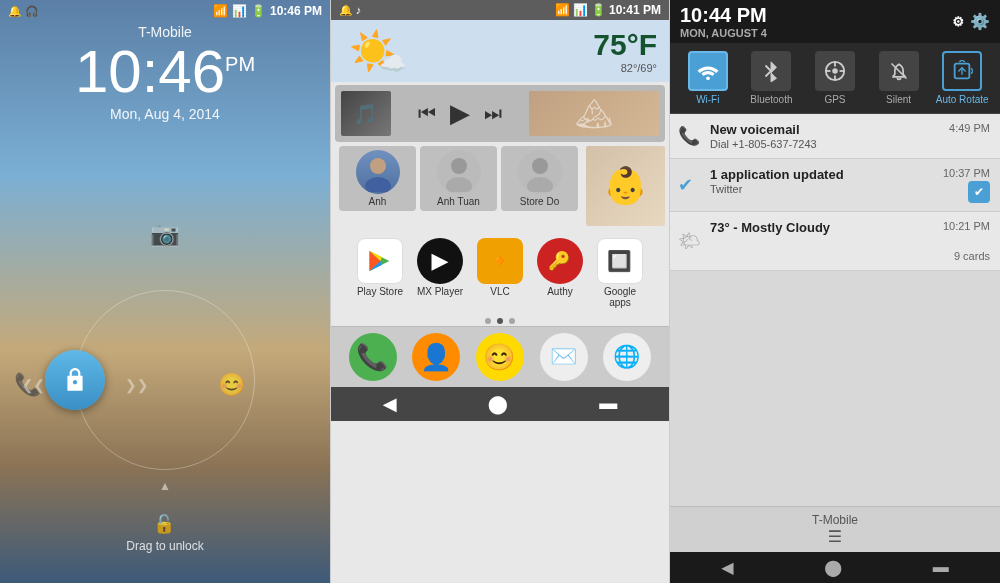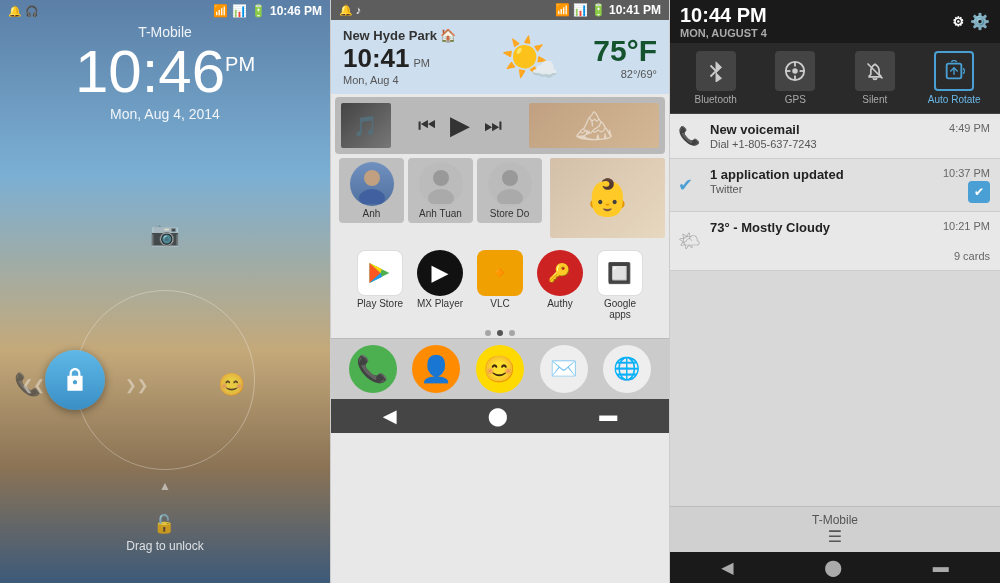--- a/index.html
+++ b/index.html
@@ -166,21 +166,21 @@
       margin: 4px;
       margin-top: 0;
     }
     .contact-item {
       display: flex;
       flex-direction: column;
       align-items: center;
       background: rgba(180,180,180,0.8);
       border-radius: 4px;
       padding: 4px;
-      width: 65px;
+      width: 77px;
     }
     .contact-avatar {
       width: 44px;
       height: 44px;
       border-radius: 50%;
       background: #aaa;
       overflow: hidden;
       display: flex;
       align-items: center;
       justify-content: center;
@@ -407,31 +407,20 @@
     </div>
     <div class="status-right-home">
       <span>📶</span>
       <span>📊</span>
       <span>🔋</span>
       <span>10:41 PM</span>
     </div>
   </div>
 
   <div class="weather-widget">
-    <div class="weather-left">
-      <div class="location">
-        <span>New Hyde Park</span>
-        <span>🏠</span>
-      </div>
-      <div class="time-row">
-        <span class="wtime">10:41</span>
-        <span class="wampm">PM</span>
-      </div>
-      <div class="wdate">Mon, Aug 4</div>
-    </div>
     <div style="position:relative;font-size:38px;margin:0 6px;">
       <span>☀️</span>
       <span style="position:absolute;bottom:-4px;right:-10px;font-size:22px;">☁️</span>
     </div>
     <div class="weather-right">
       <div class="temp">75°F</div>
       <div class="hilo">82°/69°</div>
     </div>
   </div>
 
@@ -559,20 +548,30 @@
       <div class="notif-date">MON, AUGUST 4</div>
     </div>
     <div class="notif-status-right">
       <span>⚙</span>
       <span style="font-size:16px;">⚙️</span>
     </div>
   </div>
 
   <div class="quick-settings">
 
+    <div class="qs-btn">
+      <div class="qs-icon active">
+        <svg width="22" height="18" viewBox="0 0 24 18">
+          <path d="M12 4C7.5 4 3.5 5.8 0.5 8.8L3 11.3C5.3 9 8.5 7.5 12 7.5s6.7 1.5 9 3.8l2.5-2.5C20.5 5.8 16.5 4 12 4z" fill="white"></path>
+          <path d="M12 9c-2.8 0-5.3 1.1-7.2 3l2.5 2.5c1.2-1.2 2.9-2 4.7-2s3.5.8 4.7 2L19.2 12C17.3 10.1 14.8 9 12 9z" fill="white"></path>
+          <circle cx="12" cy="17" r="2" fill="white"></circle>
+        </svg>
+      </div>
+      <div class="qs-label active-lbl">Wi-Fi</div>
+    </div>
 
     <div class="qs-btn">
       <div class="qs-icon">
         <svg width="16" height="22" viewBox="0 0 16 24">
           <path d="M8 2L14 8L8 14L8 2z" fill="#ccc" stroke="#ccc"></path>
           <path d="M8 24L8 14L14 20L8 24z" fill="#ccc" stroke="#ccc"></path>
           <path d="M2 6L8 12L2 18" fill="none" stroke="#ccc" stroke-width="2"></path>
         </svg>
       </div>
       <div class="qs-label">Bluetooth</div>

